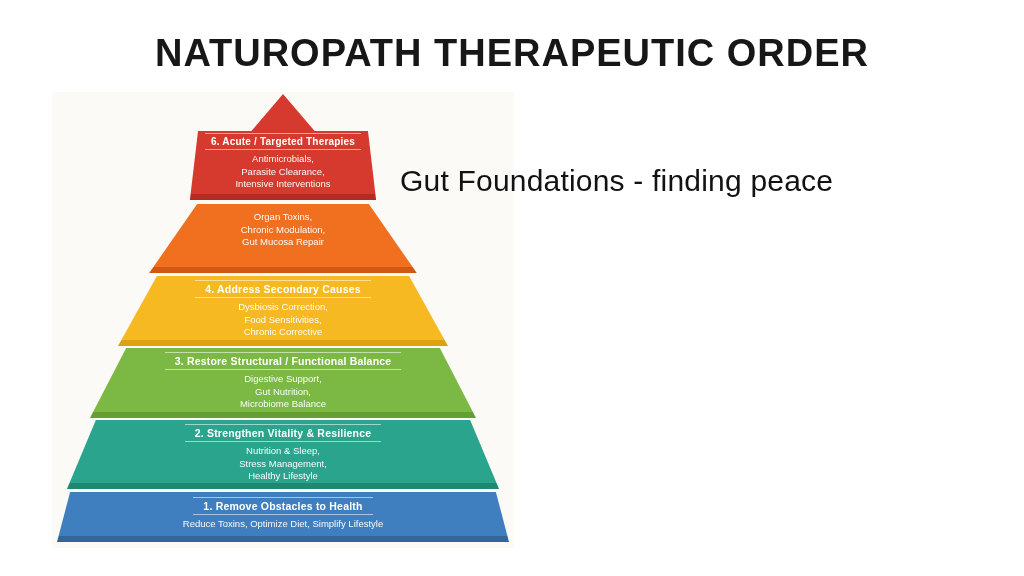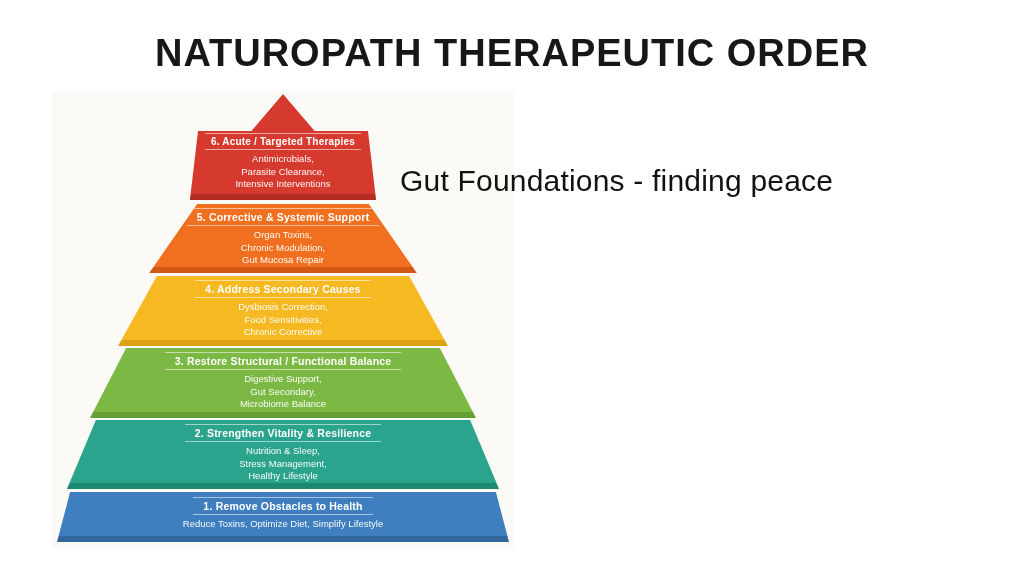--- a/index.html
+++ b/index.html
@@ -102,21 +102,20 @@
         <div class="tier-lines">
           <div>Antimicrobials,</div>
           <div>Parasite Clearance,</div>
           <div>Intensive Interventions</div>
         </div>
       </div>
     </div>
 
     <div class="tier tier5" style="background: linear-gradient(rgb(240, 112, 32) 0px, rgb(240, 112, 32) calc(100% - 6px), rgb(209, 88, 19) calc(100% - 6px), rgb(209, 88, 19) 100%);">
       <div class="tier-inner">
-        <div class="tier-title">5. Corrective &amp; Systemic Support</div>
         <div class="tier-lines">
           <div>Organ Toxins,</div>
           <div>Chronic Modulation,</div>
           <div>Gut Mucosa Repair</div>
         </div>
       </div>
     </div>
 
     <div class="tier tier4" style="background: linear-gradient(rgb(246, 185, 33) 0px, rgb(246, 185, 33) calc(100% - 6px), rgb(221, 161, 20) calc(100% - 6px), rgb(221, 161, 20) 100%);">
       <div class="tier-inner">
@@ -127,21 +126,21 @@
           <div>Chronic Corrective</div>
         </div>
       </div>
     </div>
 
     <div class="tier tier3" style="background: linear-gradient(rgb(124, 185, 68) 0px, rgb(124, 185, 68) calc(100% - 6px), rgb(101, 159, 51) calc(100% - 6px), rgb(101, 159, 51) 100%);">
       <div class="tier-inner">
         <div class="tier-title">3. Restore Structural / Functional Balance</div>
         <div class="tier-lines">
           <div>Digestive Support,</div>
-          <div>Gut Secondary,</div>
+          <div>Gut Nutrition,</div>
           <div>Microbiome Balance</div>
         </div>
       </div>
     </div>
 
     <div class="tier tier2" style="background: linear-gradient(rgb(43, 164, 142) 0px, rgb(43, 164, 142) calc(100% - 6px), rgb(30, 137, 115) calc(100% - 6px), rgb(30, 137, 115) 100%);">
       <div class="tier-inner">
         <div class="tier-title">2. Strengthen Vitality &amp; Resilience</div>
         <div class="tier-lines">
           <div>Nutrition &amp; Sleep,</div>

